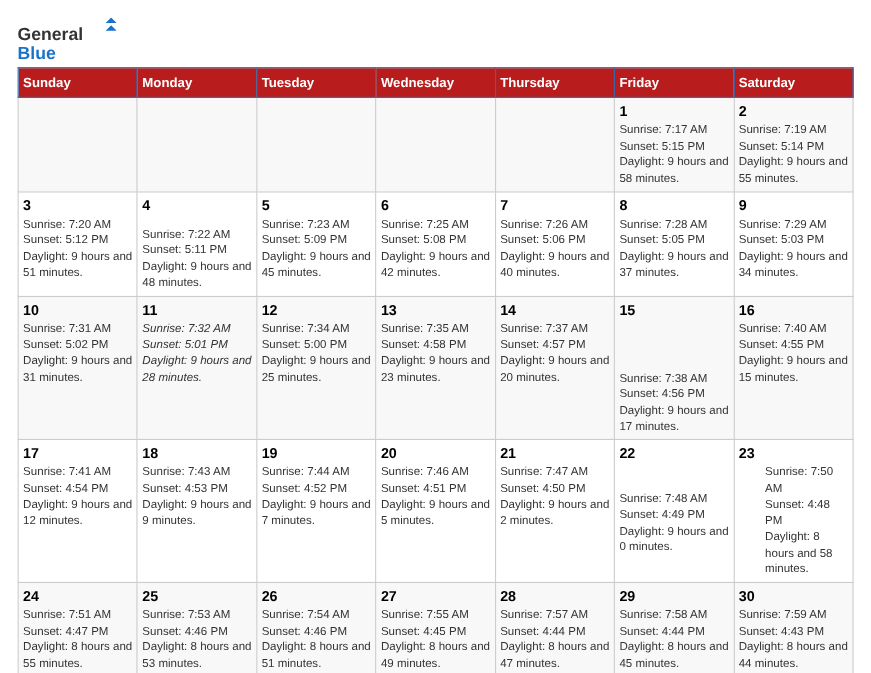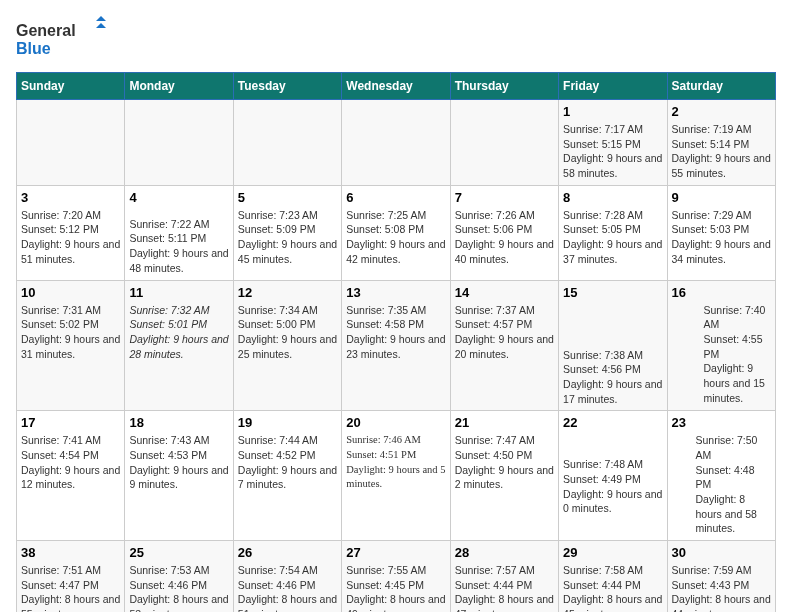--- a/index.html
+++ b/index.html
@@ -7,21 +7,21 @@
       font-family: Arial, sans-serif;
       background: #fff;
       width: 792px;
       min-height: 612px;
       padding: 16px;
     }
     .header-area {
       display: flex;
       justify-content: space-between;
       align-items: flex-start;
-      margin-bottom: 11px;
+      margin-bottom: 0;
     }
     .logo {
       display: flex;
       align-items: center;
       gap: 4px;
     }
     .title-area {
       text-align: right;
     }
     .month-title {
@@ -32,21 +32,21 @@
     .location {
       font-size: 16px;
       color: #555;
     }
     table {
       width: 100%;
       border-collapse: collapse;
       font-size: 11px;
     }
     thead tr th {
-      background: #0f766e;
+      background: #b91c1c;
       color: #fff;
       padding: 6px 4px;
       text-align: left;
       font-size: 12px;
       font-weight: bold;
       border: 1px solid #2a6db5;
     }
     tbody tr td {
       border: 1px solid #ccc;
       vertical-align: top;
@@ -202,21 +202,21 @@
 Daylight: 9 hours and 20 minutes.</div>
         </td>
         <td>
           <span class="day-number">15</span>
           <div class="day-info" style="white-space: pre-line; margin-top: 48px;">Sunrise: 7:38 AM
 Sunset: 4:56 PM
 Daylight: 9 hours and 17 minutes.</div>
         </td>
         <td>
           <span class="day-number">16</span>
-          <div class="day-info" style="white-space: pre-line; margin-left: 32px;">Sunrise: 7:40 AM
+          <div class="day-info" style="white-space: pre-line;">Sunrise: 7:40 AM
 Sunset: 4:55 PM
 Daylight: 9 hours and 15 minutes.</div>
         </td>
       </tr>
       <tr>
         <td>
           <span class="day-number">17</span>
           <div class="day-info" style="white-space: pre-line;">Sunrise: 7:41 AM
 Sunset: 4:54 PM
 Daylight: 9 hours and 12 minutes.</div>
@@ -228,21 +228,21 @@
 Daylight: 9 hours and 9 minutes.</div>
         </td>
         <td>
           <span class="day-number">19</span>
           <div class="day-info" style="white-space: pre-line;">Sunrise: 7:44 AM
 Sunset: 4:52 PM
 Daylight: 9 hours and 7 minutes.</div>
         </td>
         <td>
           <span class="day-number">20</span>
-          <div class="day-info" style="white-space: pre-line; font-family: Liberation Serif, serif;">Sunrise: 7:46 AM
+          <div class="day-info" style="white-space: pre-line;">Sunrise: 7:46 AM
 Sunset: 4:51 PM
 Daylight: 9 hours and 5 minutes.</div>
         </td>
         <td>
           <span class="day-number">21</span>
           <div class="day-info" style="white-space: pre-line;">Sunrise: 7:47 AM
 Sunset: 4:50 PM
 Daylight: 9 hours and 2 minutes.</div>
         </td>
         <td>
@@ -253,21 +253,21 @@
         </td>
         <td>
           <span class="day-number">23</span>
           <div class="day-info" style="white-space: pre-line; margin-left: 24px;">Sunrise: 7:50 AM
 Sunset: 4:48 PM
 Daylight: 8 hours and 58 minutes.</div>
         </td>
       </tr>
       <tr>
         <td>
-          <span class="day-number">38</span>
+          <span class="day-number">24</span>
           <div class="day-info" style="white-space: pre-line;">Sunrise: 7:51 AM
 Sunset: 4:47 PM
 Daylight: 8 hours and 55 minutes.</div>
         </td>
         <td>
           <span class="day-number">25</span>
           <div class="day-info" style="white-space: pre-line;">Sunrise: 7:53 AM
 Sunset: 4:46 PM
 Daylight: 8 hours and 53 minutes.</div>
         </td>

